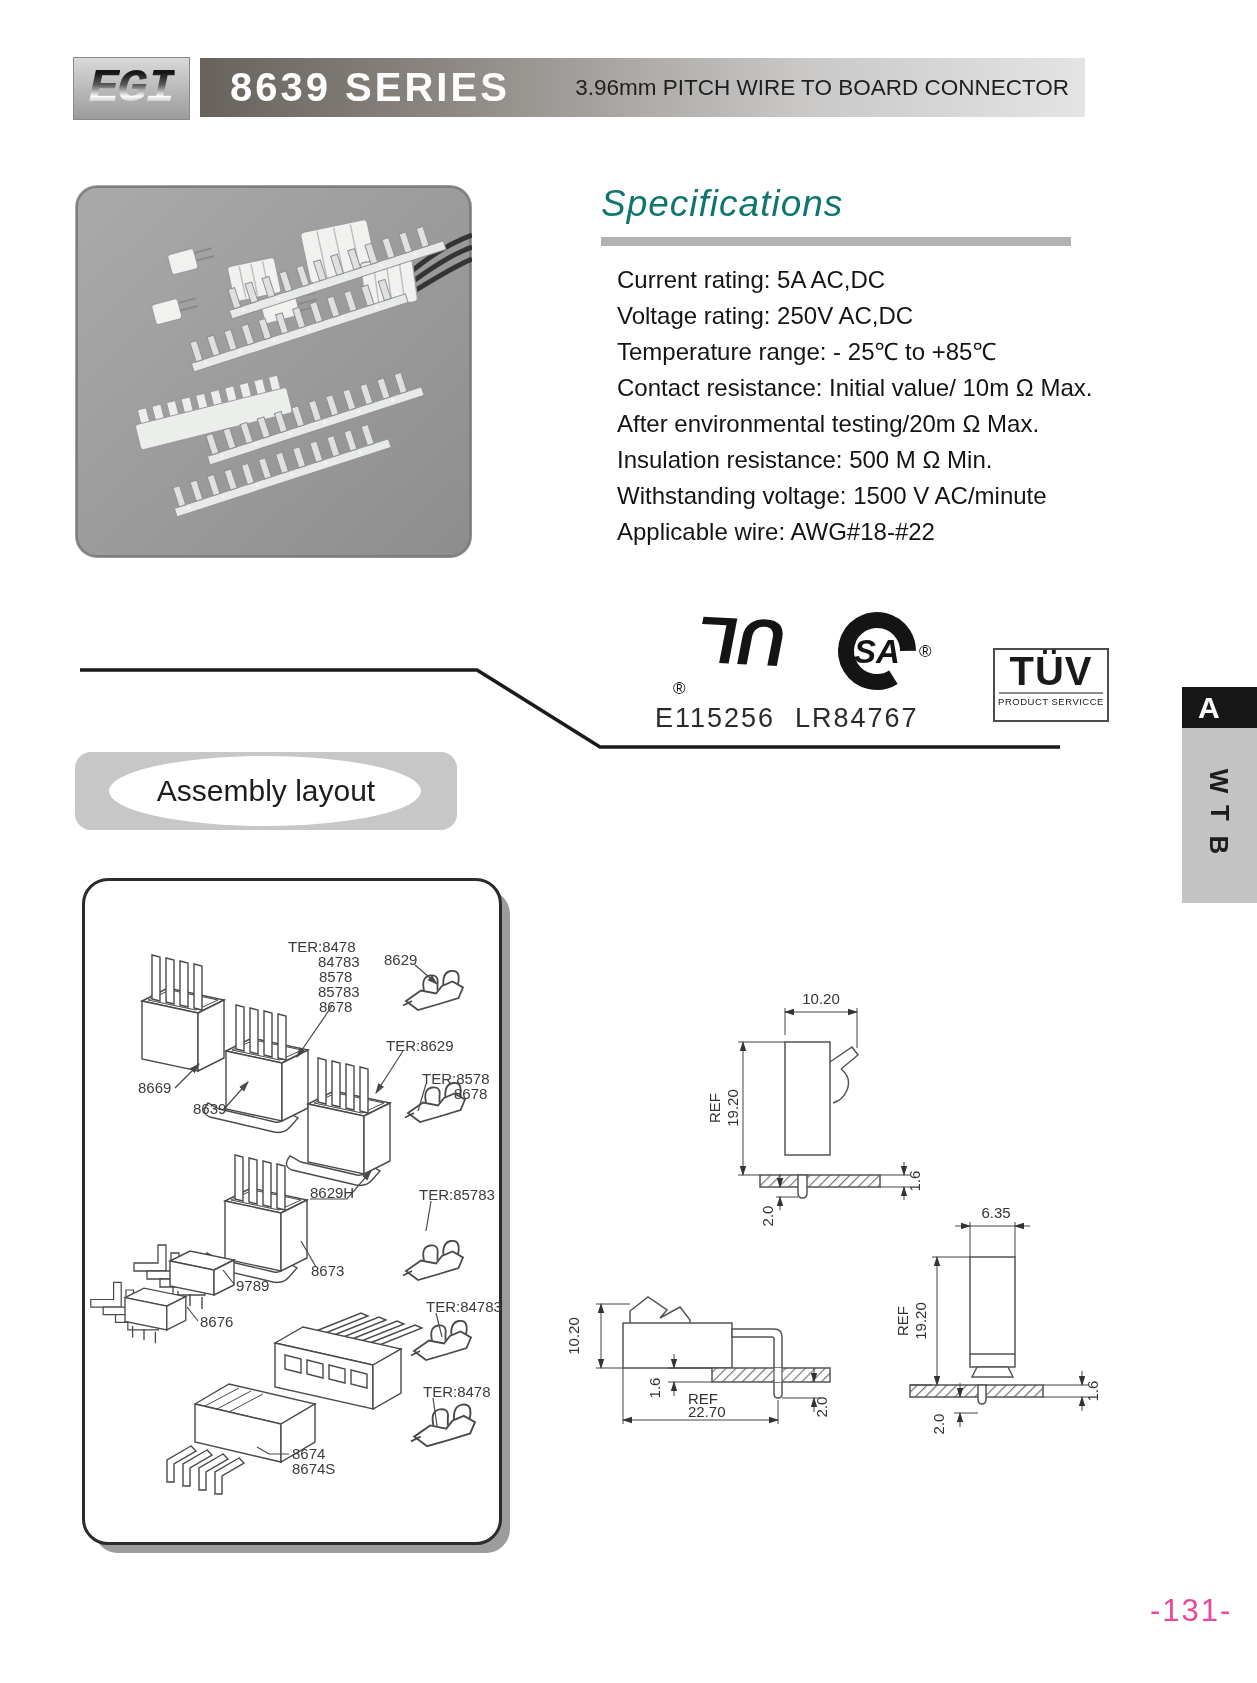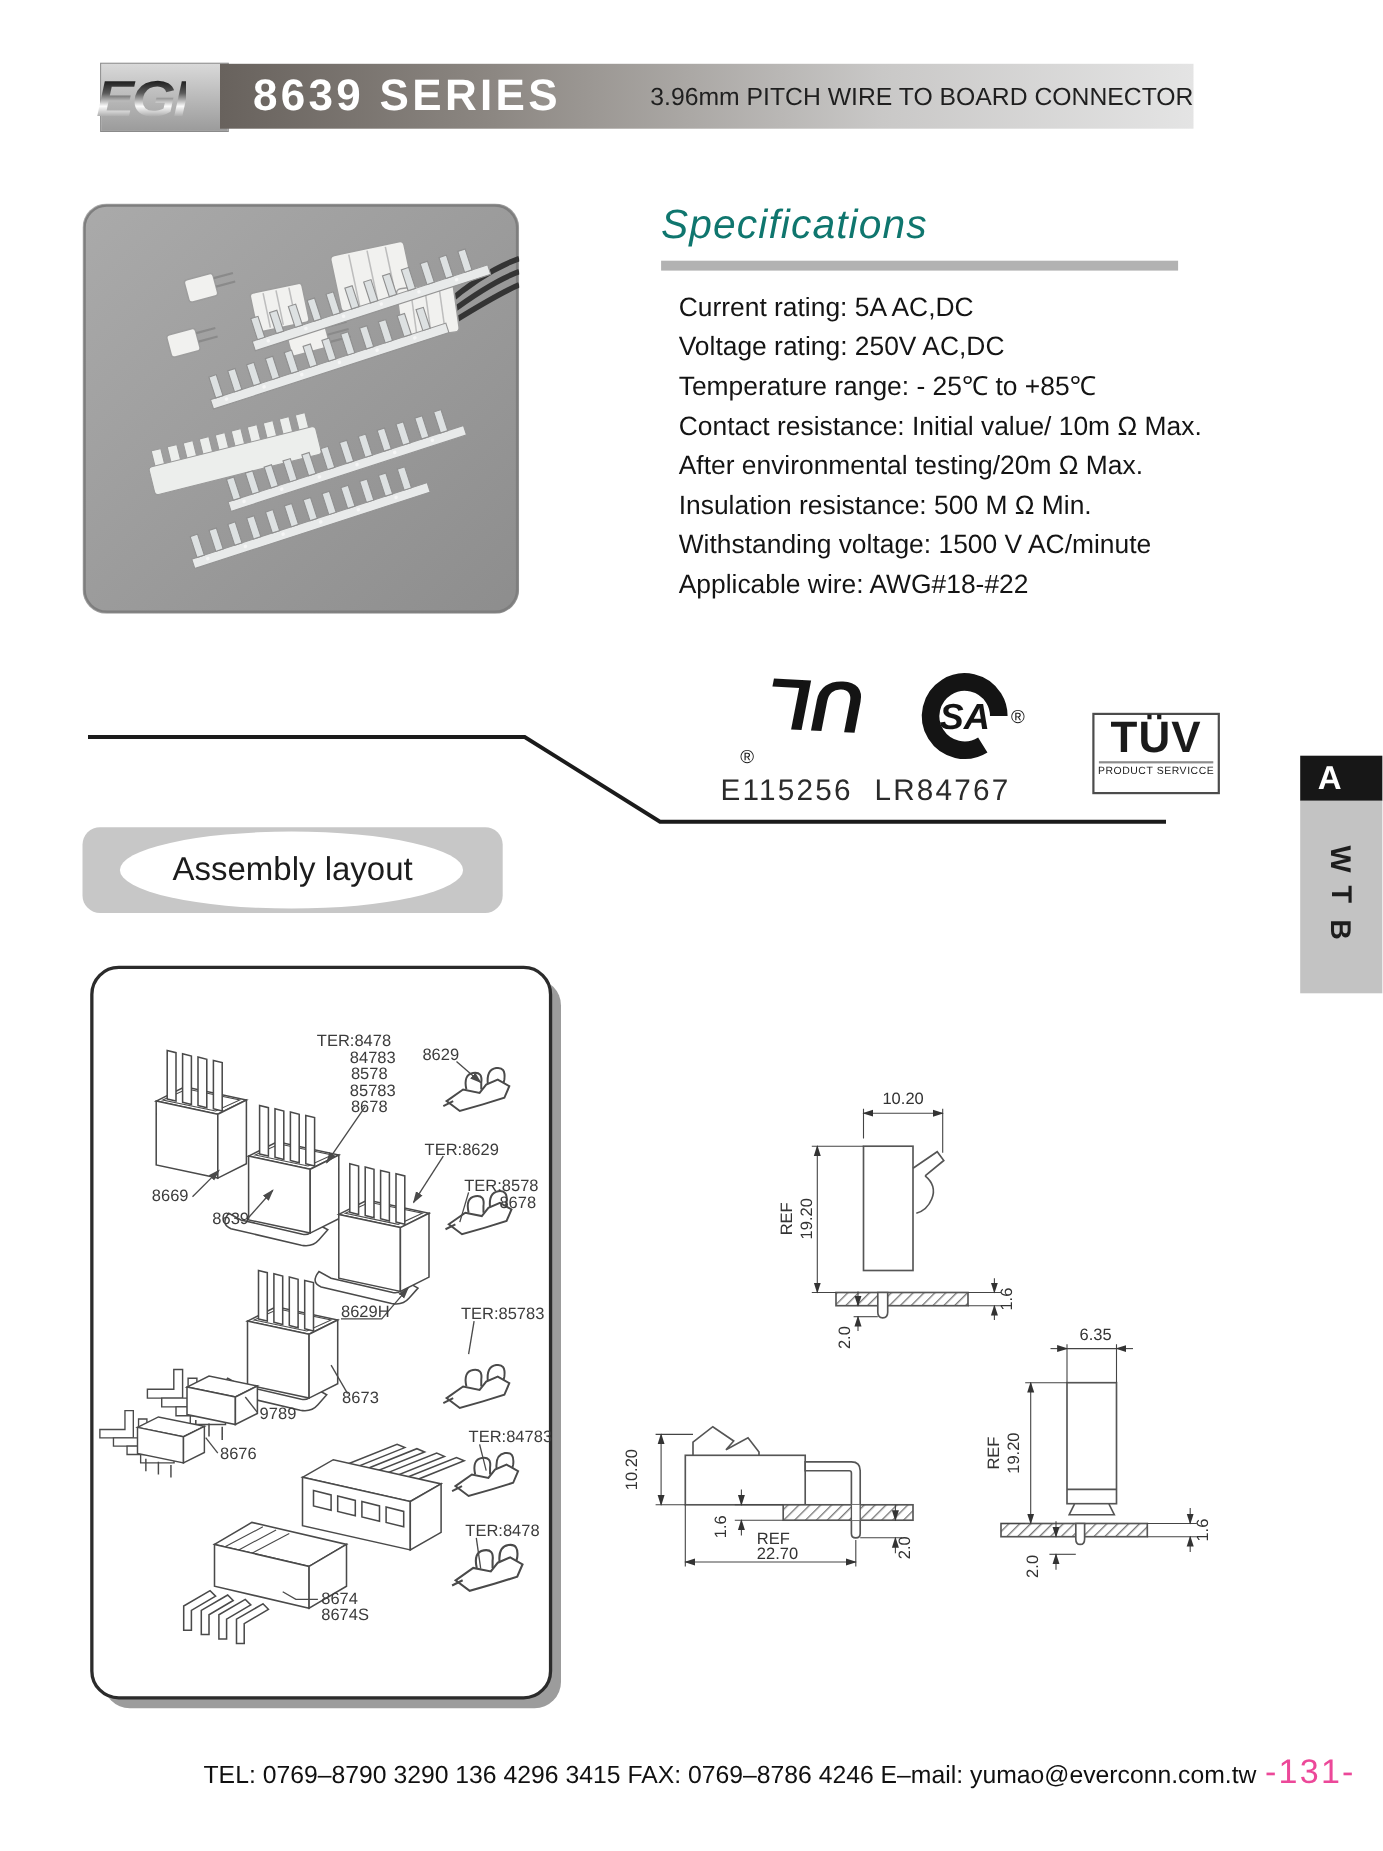--- a/index.html
+++ b/index.html
@@ -1,33 +1,33 @@
 <!DOCTYPE html>
 <html><head>
 <meta charset="utf-8">
 <style>
   html,body{margin:0;padding:0;background:#ffffff;}
   .page{position:relative;width:1257px;height:1683px;background:#fff;overflow:hidden;
         font-family:"Liberation Sans", sans-serif;color:#111;}
   .abs{position:absolute;}
 
   
-  .logo{left:91px;top:57px;width:115px;height:61px;
+  .logo{left:73px;top:57px;width:115px;height:61px;
         background:linear-gradient(180deg,#d9d9d9,#9b9b9b);
-        border:1px solid #8a8a8a;display:flex;align-items:center;}
+        border:1px solid #8a8a8a;display:flex;align-items:center;justify-content:center;font-family:Liberation Mono, monospace;}
   .logo span{font-size:46px;font-weight:900;font-style:italic;letter-spacing:-2px;
         transform:scaleX(1.12);
         background:linear-gradient(180deg,#141414 18%,#5a5a5a 42%,#fbfbfb 64%,#8d8d8d 88%);
         -webkit-background-clip:text;background-clip:text;color:transparent;
         text-shadow:0 0 0 rgba(0,0,0,0);}
   .bar{left:200px;top:58px;width:885px;height:59px;
        background:linear-gradient(90deg,#68625d 0%,#8c8782 28%,#c9c8c7 68%,#e4e4e4 100%);
        display:flex;align-items:center;}
   .bar .t1{color:#ffffff;font-size:40px;font-weight:700;letter-spacing:3px;margin-left:30px;white-space:nowrap;}
-  .bar .t2{margin-left:auto;color:#1f1f1f;font-size:22.5px;white-space:nowrap;}
+  .bar .t2{margin-left:auto;margin-right:16px;color:#1f1f1f;font-size:22.5px;white-space:nowrap;}
 
   
   .specs{left:601px;top:183px;width:470px;}
   .specs h2{margin:0;font-size:37px;font-style:italic;font-weight:500;color:#0f766e;letter-spacing:1px;}
   .specs .rule{height:9px;background:#b2b2b2;margin:12px 0 16px 0;}
   .specs .line{font-size:24px;color:#141414;line-height:36px;padding-left:16px;white-space:nowrap;}
 
   
   .cert-code{font-size:27px;color:#2b2b2b;letter-spacing:2px;text-align:center;}
   .tuv-box{left:993px;top:648px;width:112px;height:70px;border:2px solid #4c4c4c;background:#fff;
@@ -438,16 +438,15 @@
       <g fill="#333" stroke="none" font-size="15">
         <text x="466" y="288" text-anchor="middle">6.35</text>
         <text transform="rotate(-90 378 391)" x="378" y="391" text-anchor="middle">REF</text>
         <text transform="rotate(-90 396 391)" x="396" y="391" text-anchor="middle">19.20</text>
         <text transform="rotate(-90 414 494)" x="414" y="494" text-anchor="middle">2.0</text>
         <text transform="rotate(-90 568 461)" x="568" y="461" text-anchor="middle">1.6</text>
       </g>
     </g>
   </svg>
 
-  <div class="abs footer-contact">TEL: 0769–8790 3290  136 4296 3415  FAX: 0769–8786 4246  E–mail: yumao@everconn.com.tw</div>
   <div class="abs footer-page">-131-</div>
 
 </div>
 
 </body></html>

